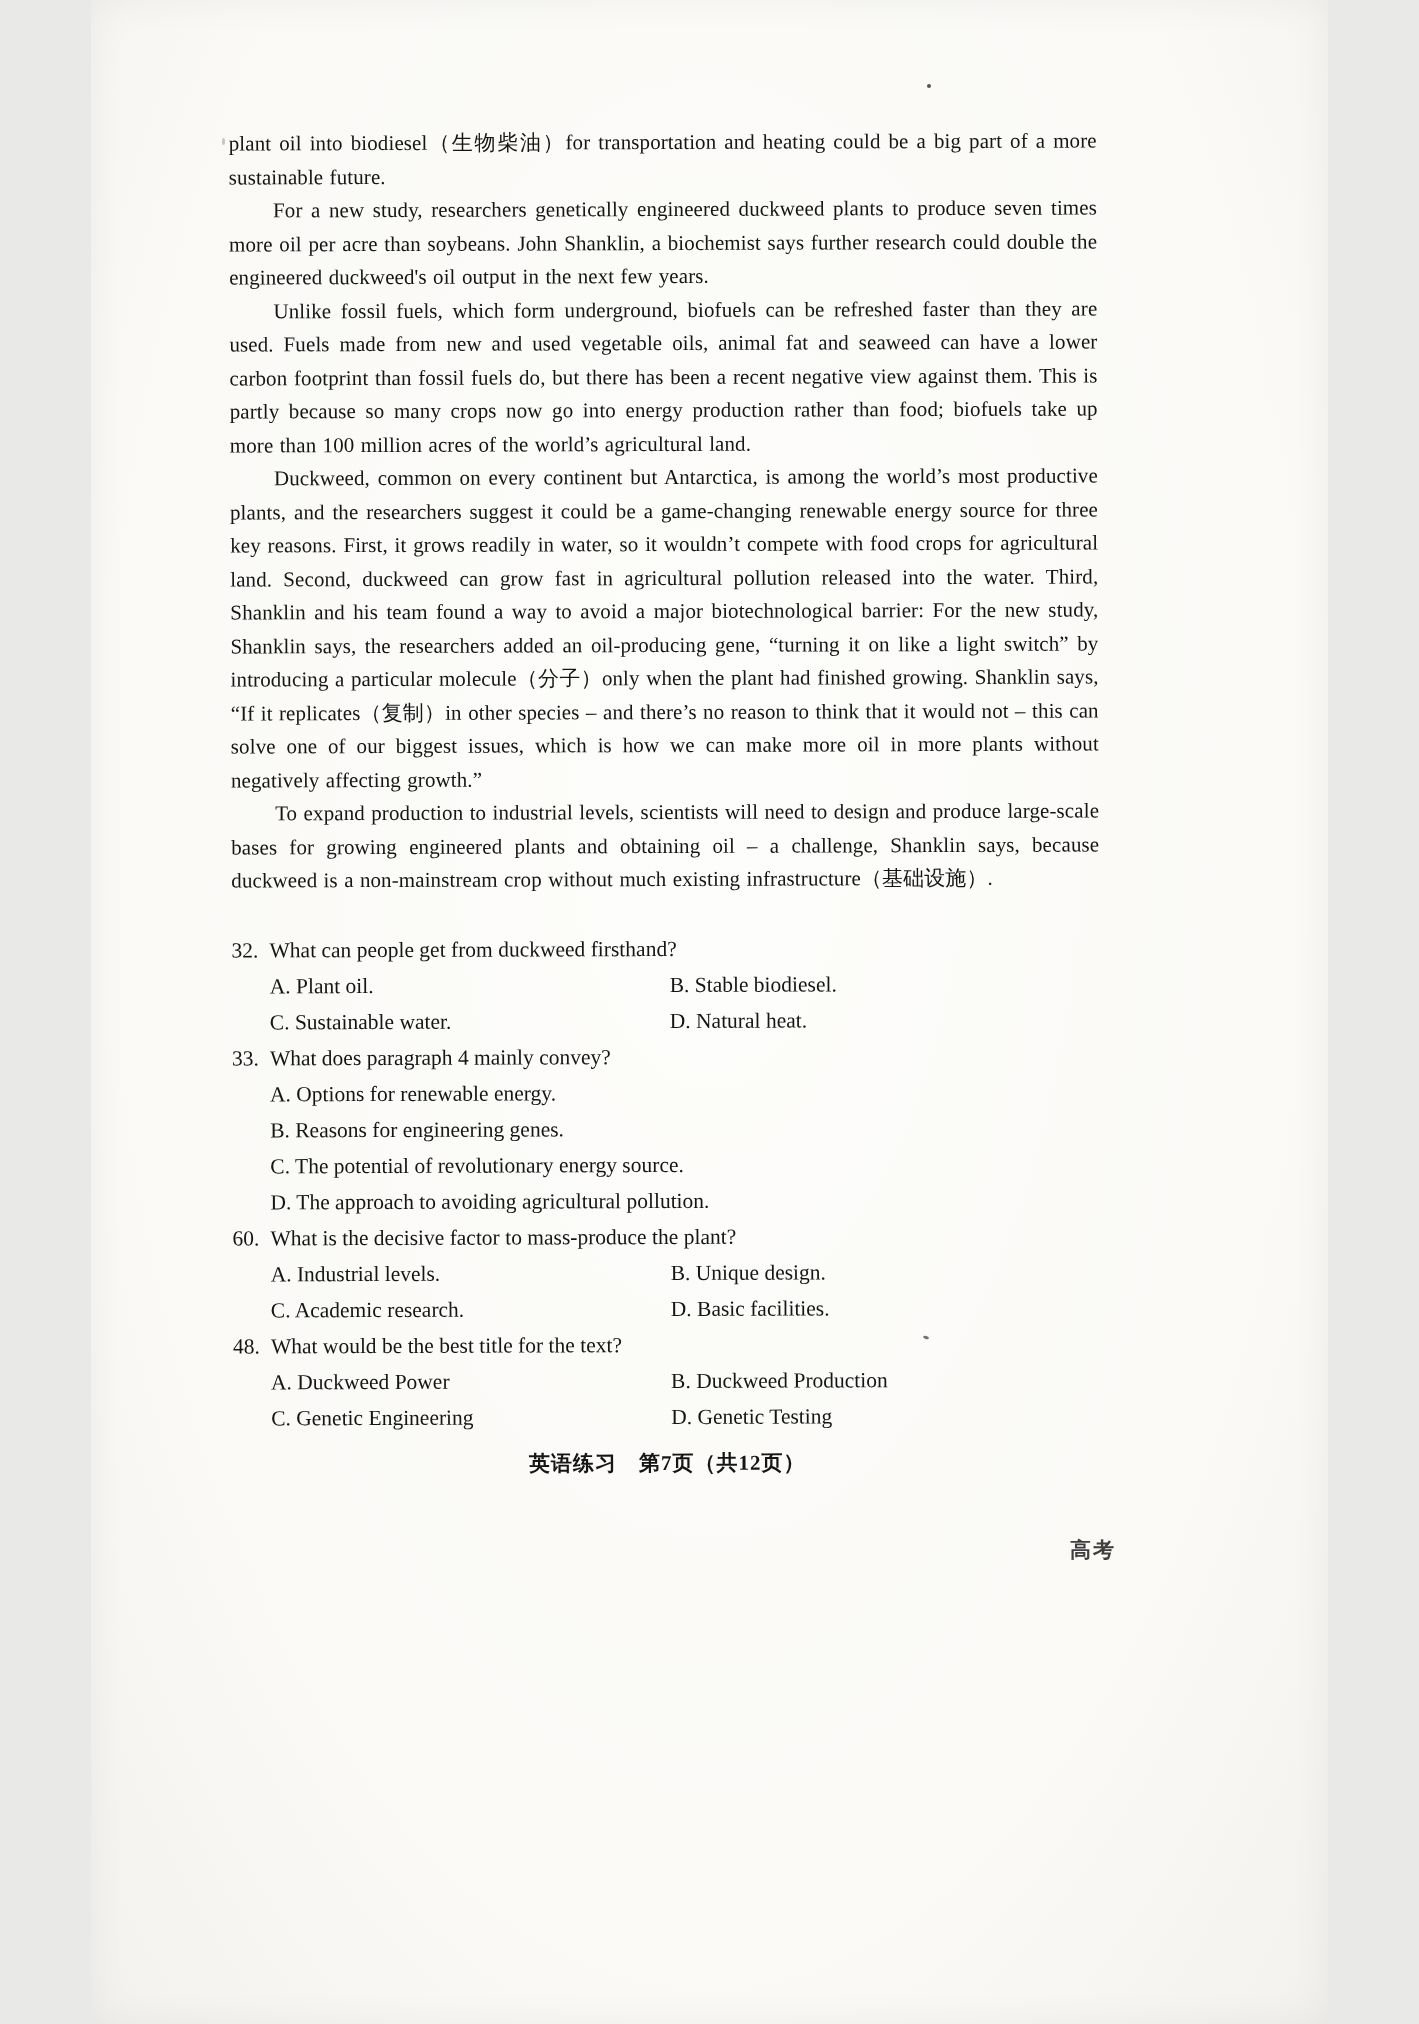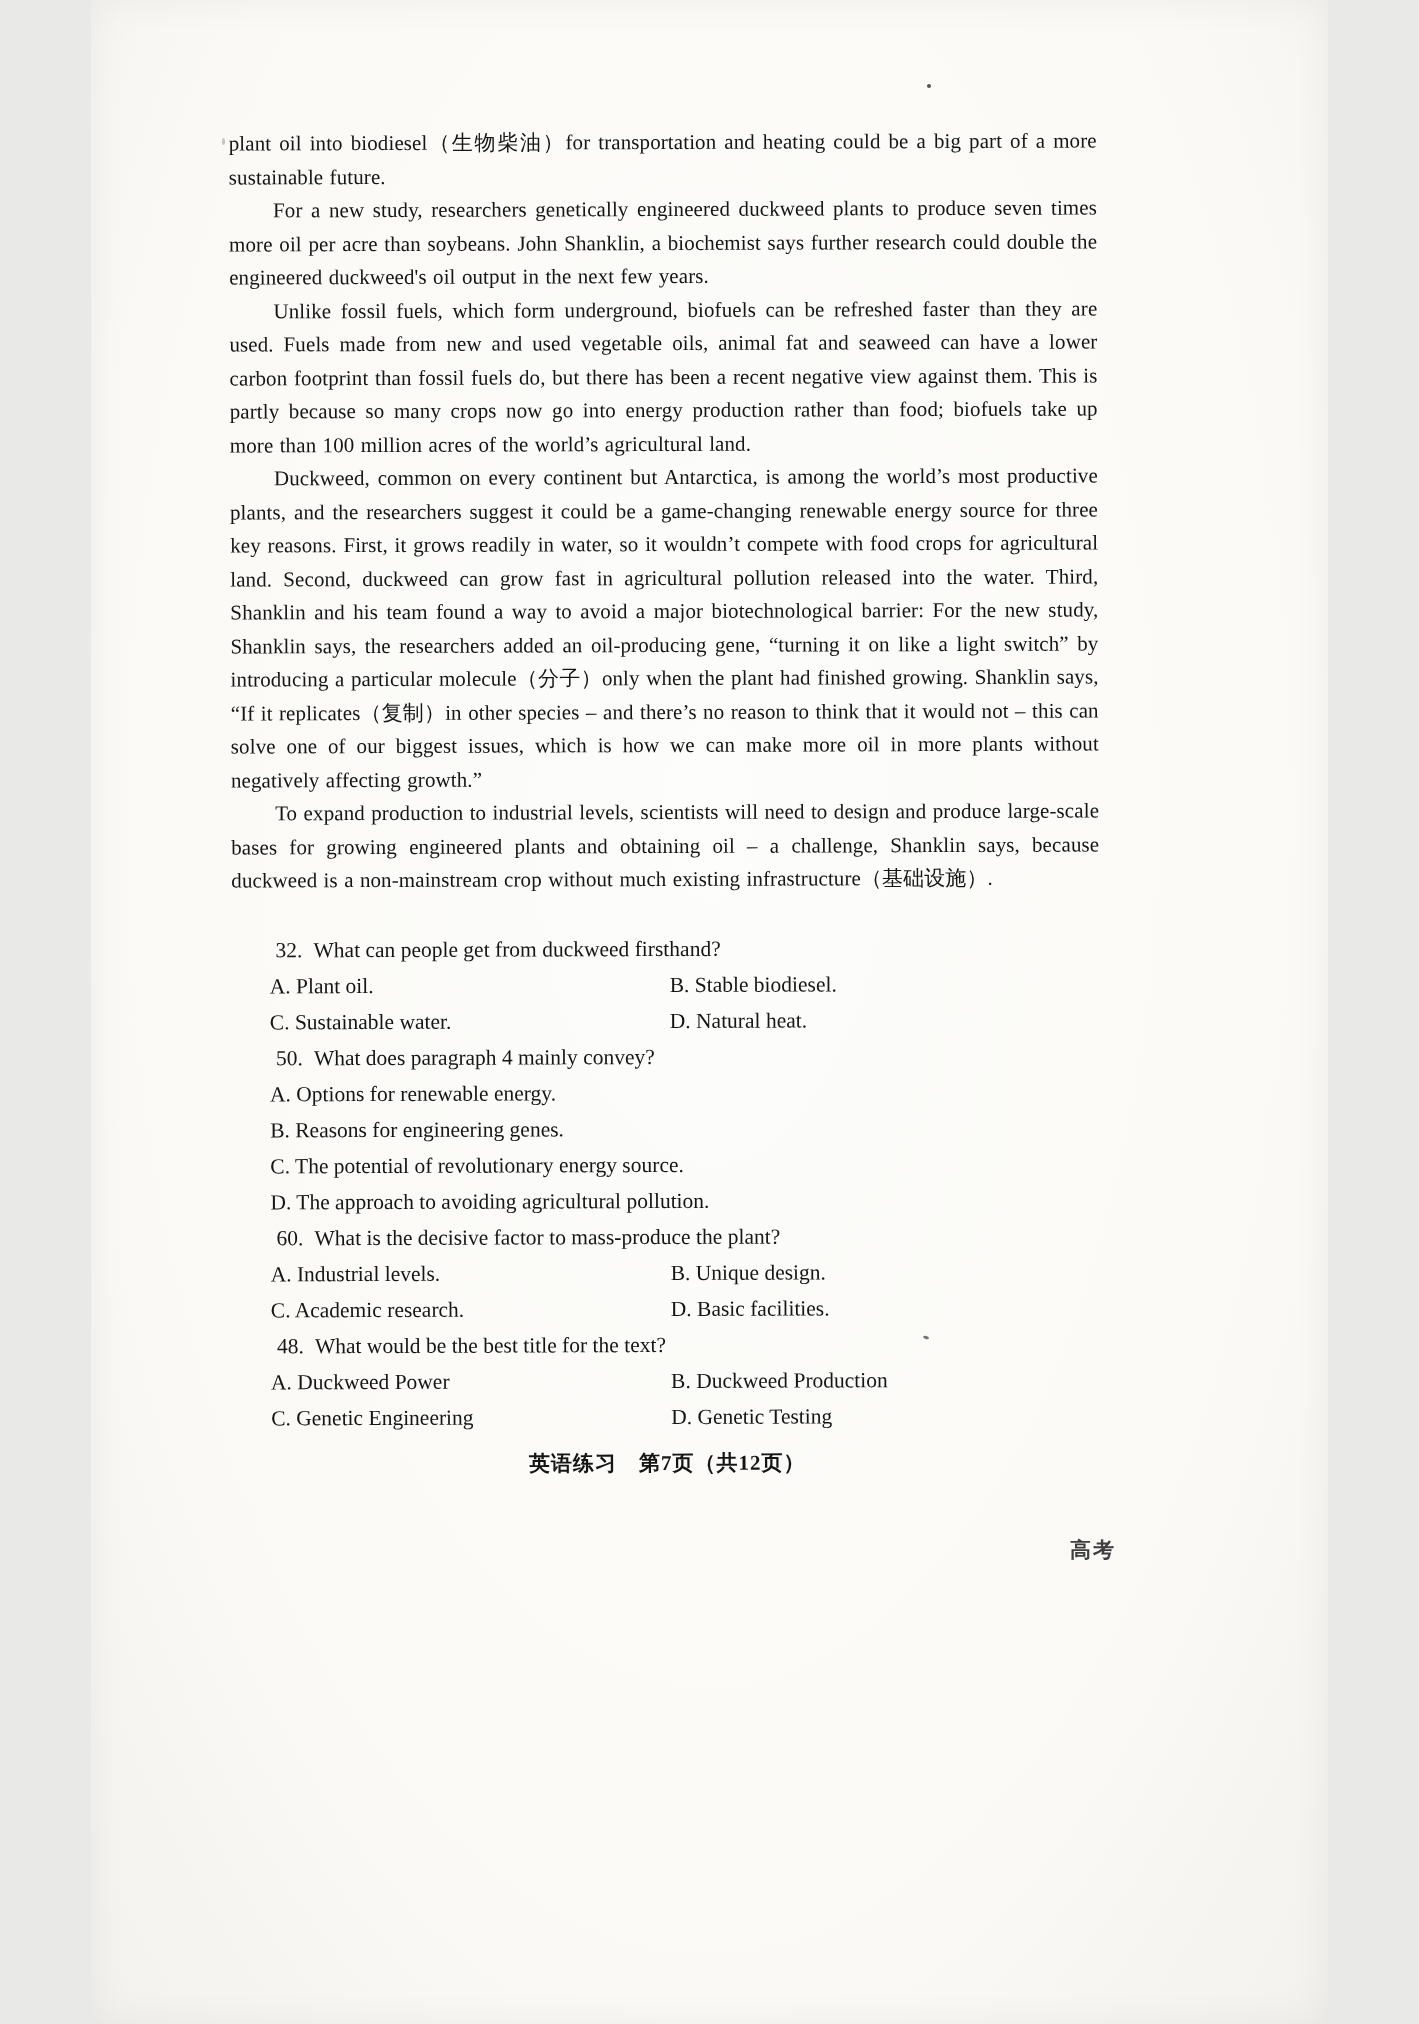--- a/index.html
+++ b/index.html
@@ -28,21 +28,21 @@
     line-height: 33.5px;
     text-align: justify;
     font-weight: 500;
     letter-spacing: 0.1px;
     word-spacing: 1px;
   }
   .para + .para { text-indent: 2.1em; }
   .questions { margin-top: 34px; }
   .question { font-size: 21.5px; line-height: 36px; font-weight: 500; }
   .q-line { display: flex; }
-  .q-num { width: 38px; flex: none; margin-left: 44px; }
+  .q-num { width: 38px; flex: none; }
   .q-text { flex: 1; }
   .options { margin-left: 38px; }
   .options.two-col {
     display: grid;
     grid-template-columns: 400px auto;
   }
   .option { line-height: 36px; }
   .footer {
     margin-top: 14px;
     text-align: center;
@@ -90,21 +90,21 @@
           </div>
           <div class="options two-col">
             <div class="option">A. Plant oil.</div>
             <div class="option">B. Stable biodiesel.</div>
             <div class="option">C. Sustainable water.</div>
             <div class="option">D. Natural heat.</div>
           </div>
         </div>
         <div class="question">
           <div class="q-line">
-            <span class="q-num">50.</span>
+            <span class="q-num">33.</span>
             <span class="q-text">What does paragraph 4 mainly convey?</span>
           </div>
           <div class="options one-col">
             <div class="option">A. Options for renewable energy.</div>
             <div class="option">B. Reasons for engineering genes.</div>
             <div class="option">C. The potential of revolutionary energy source.</div>
             <div class="option">D. The approach to avoiding agricultural pollution.</div>
           </div>
         </div>
         <div class="question">

